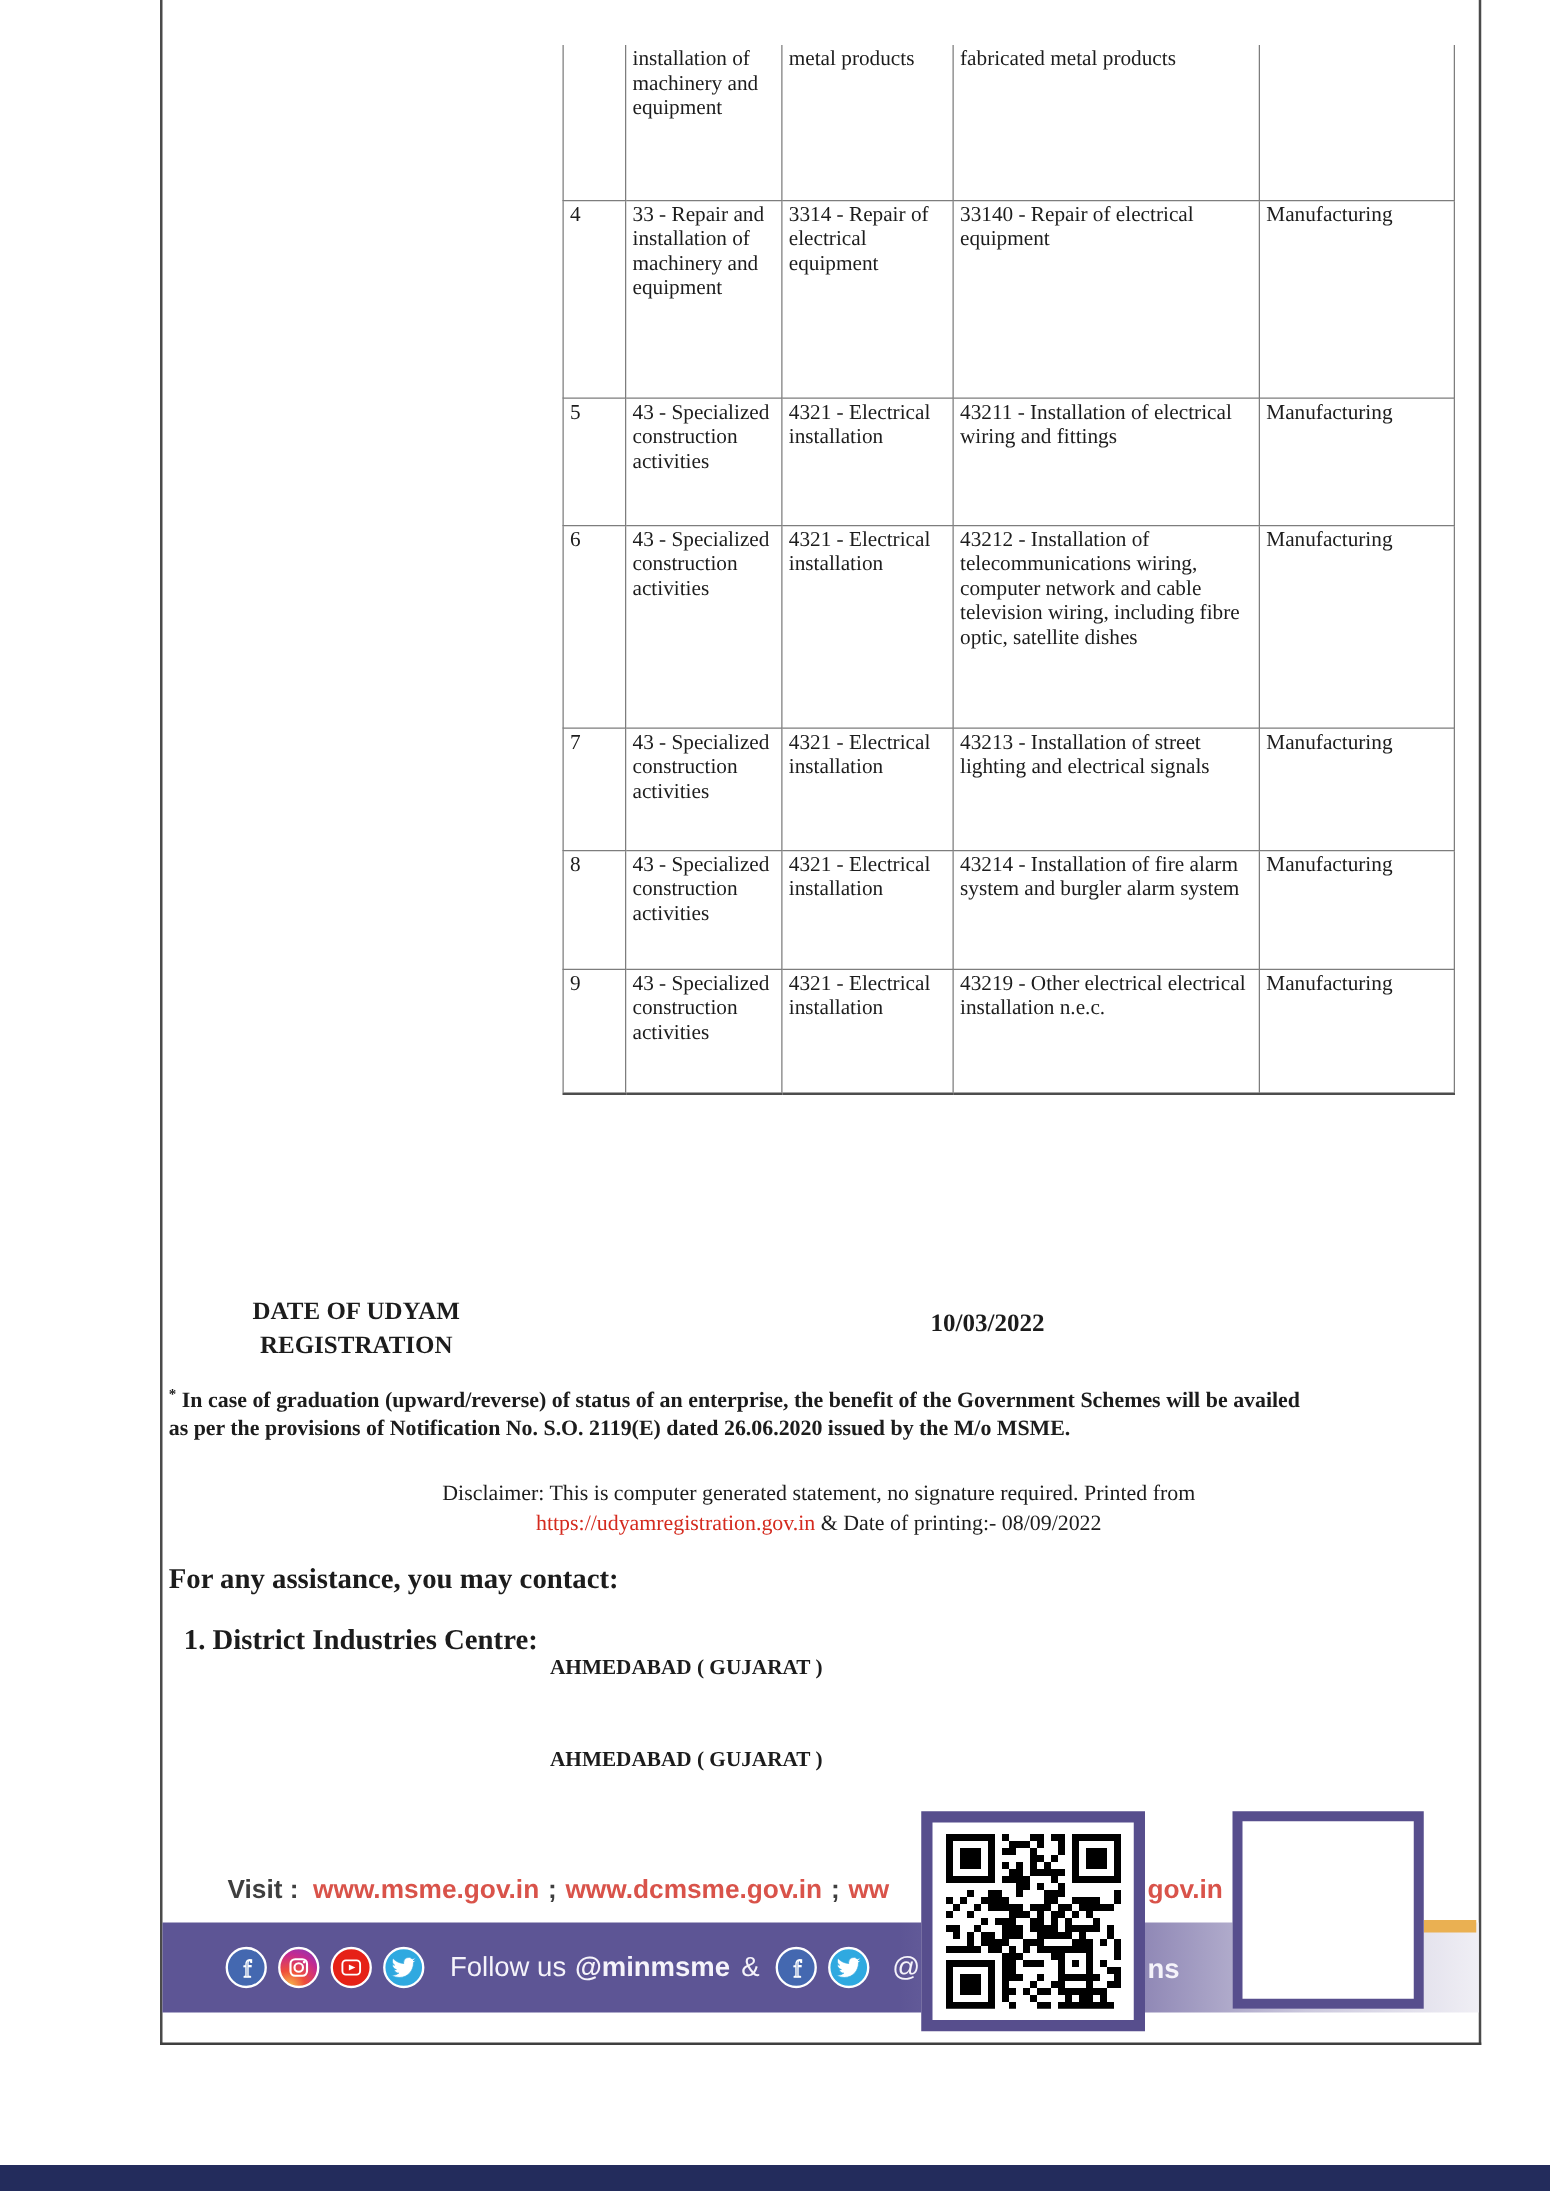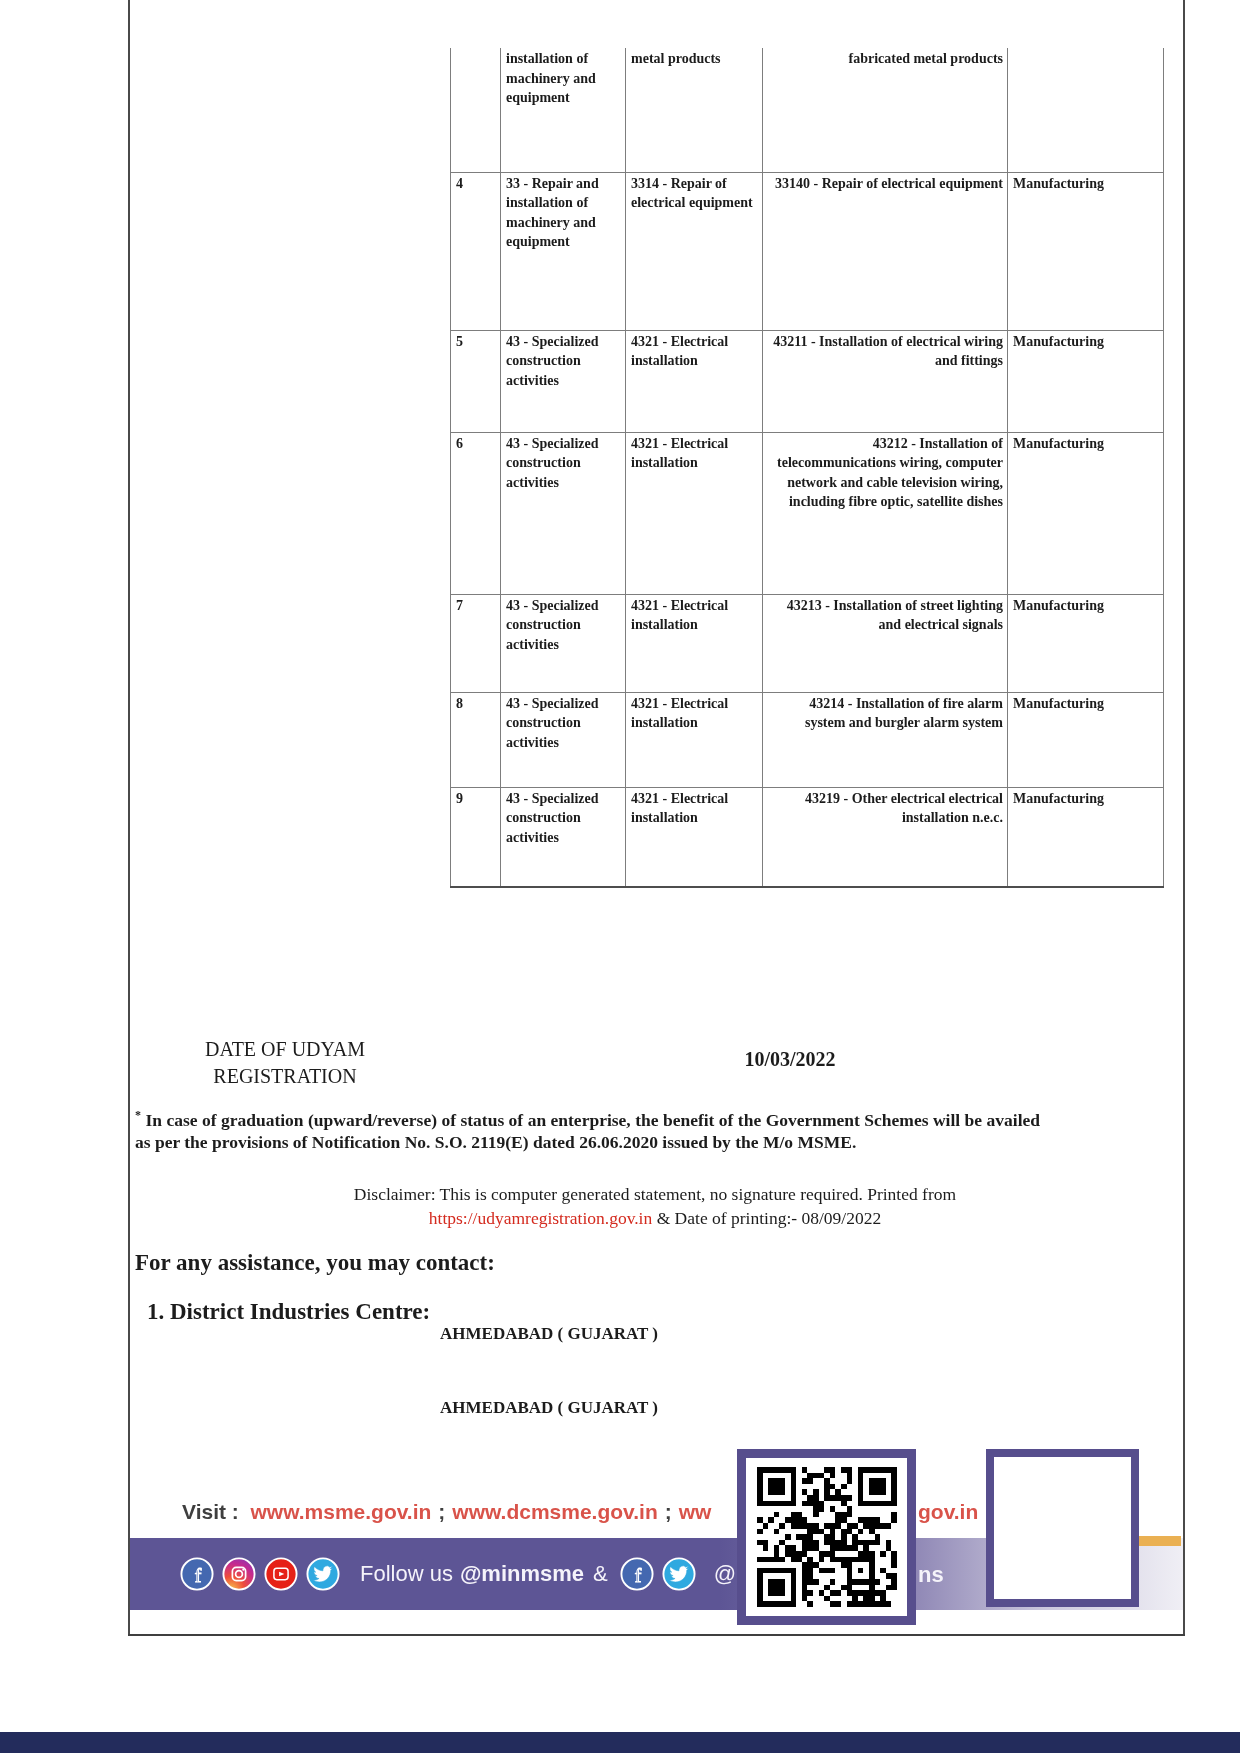--- a/index.html
+++ b/index.html
@@ -4,39 +4,39 @@
 <style>
   html,body{margin:0;padding:0;background:#ffffff;}
   .page{position:relative;width:1240px;height:1753px;background:#fff;overflow:hidden;
         font-family:"Liberation Serif", serif;color:#1c1c1c;}
   
   .pb-left{position:absolute;left:128px;top:0;width:2px;height:1636px;background:#4a4a4a;}
   .pb-right{position:absolute;left:1183px;top:0;width:2px;height:1636px;background:#4a4a4a;}
   .pb-bottom{position:absolute;left:128px;top:1634px;width:1057px;height:2px;background:#3f3f3f;}
 
   
-  table.nic{position:absolute;left:450px;top:48px;width:713px;border-collapse:collapse;table-layout:fixed;
-            font-weight:bold;font-size:14px;line-height:19.5px;}
+  table.nic{position:absolute;left:450px;top:36px;width:713px;border-collapse:collapse;table-layout:fixed;
+            font-weight:normal;font-size:17px;line-height:19.5px;}
   table.nic td{border:1px solid #7d7d7d;vertical-align:top;padding:1px 4px 1px 5px;word-wrap:break-word;}
   table.nic tr:first-child td{border-top:none;}
   table.nic tr:last-child td{border-bottom:2px solid #4d4d4d;}
   td.col-nic2{padding-right:32px;}
   td.col-nic4{padding-right:25px;}
-  td.col-nic5{padding-right:74px;text-align:right;}
+  td.col-nic5{padding-right:74px;}
   table.nic tr:nth-child(1){height:124px;}
   table.nic tr:nth-child(2){height:158px;}
   table.nic tr:nth-child(3){height:102px;}
   table.nic tr:nth-child(4){height:162px;}
   table.nic tr:nth-child(5){height:98px;}
   table.nic tr:nth-child(6){height:95px;}
   table.nic tr:nth-child(7){height:100px;}
   table.nic tr:nth-child(8){height:135px;}
 
   .reg-label{position:absolute;left:170px;top:1036px;width:230px;text-align:center;
-             font-weight:normal;font-size:20px;line-height:27px;}
+             font-weight:bold;font-size:20px;line-height:27px;}
   .reg-value{position:absolute;left:640px;top:1048px;width:300px;text-align:center;
              font-weight:bold;font-size:20px;}
 
   .footnote{position:absolute;left:135px;top:1104px;width:905px;margin:0;text-align:justify;
             font-weight:bold;font-size:17.5px;line-height:22px;}
   .footnote sup{font-size:12px;}
 
   .disclaimer{position:absolute;left:135px;top:1182px;width:1040px;text-align:center;
               font-size:17.5px;line-height:24px;}
   .disclaimer .url{color:var(--url-red,#d42a1e);text-decoration:none;}

